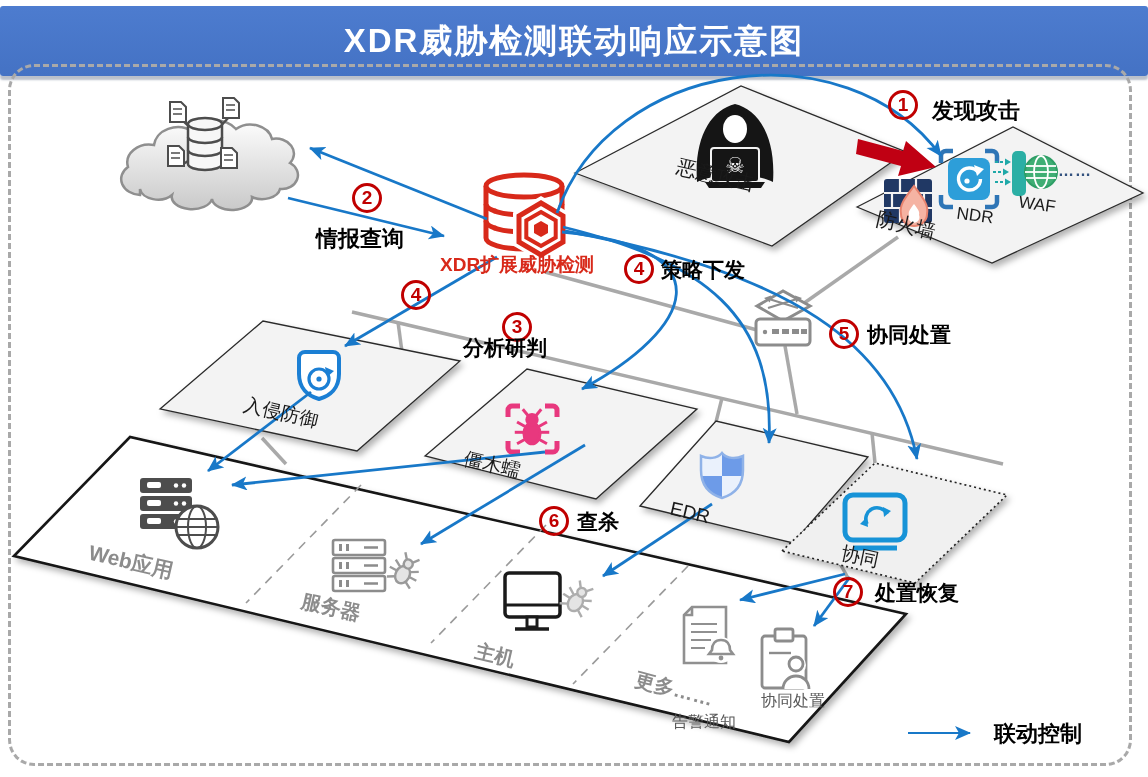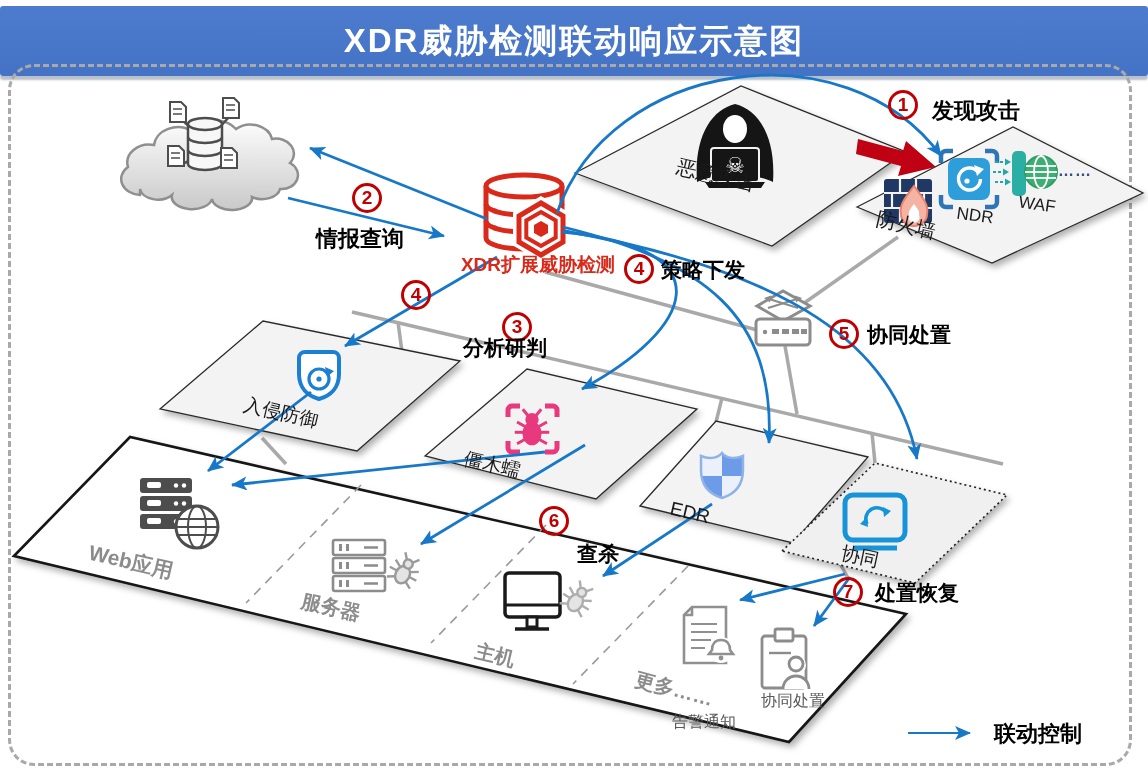--- a/index.html
+++ b/index.html
@@ -10,21 +10,21 @@
           box-shadow:0 4px 2px rgba(130,140,160,.55);
           display:flex;align-items:center;justify-content:center;}
   #banner .t{color:#fff;font-size:33px;font-weight:bold;letter-spacing:2px;}
   #border-frame{position:absolute;left:8px;top:64px;width:1124px;height:702px;
           border:3px dashed #A9A9A9;border-radius:26px;box-sizing:border-box;}
   svg.layer{position:absolute;left:0;top:0;}
   .step-label{position:absolute;font-weight:bold;font-size:21px;color:#000;white-space:nowrap;}
   .node-label{position:absolute;font-size:19px;color:#1A1A1A;text-align:center;white-space:nowrap;}
   .gray-label{position:absolute;font-weight:bold;font-size:20px;color:#8C8C8C;white-space:nowrap;}
   .small-label{position:absolute;font-size:16px;color:#595959;white-space:nowrap;}
-  .red-label{position:absolute;font-weight:bold;font-size:19px;color:#D8291A;text-align:right;white-space:nowrap;}
+  .red-label{position:absolute;font-weight:bold;font-size:19px;color:#D8291A;text-align:left;white-space:nowrap;}
   .num-circle{position:absolute;width:30px;height:30px;border:3px solid #C00000;border-radius:50%;
               color:#C00000;font-weight:bold;font-size:19px;line-height:24px;text-align:center;
               box-sizing:border-box;background:transparent;}
   .ellipsis-label{position:absolute;font-weight:bold;font-size:16px;color:#33527F;letter-spacing:1px;white-space:nowrap;}
 </style>
 </head>
 <body>
 
 <div id="stage">
 
@@ -334,21 +334,21 @@
   <div class="num-circle" style="left:624px;top:254px;">4</div>
   <div class="num-circle" style="left:829px;top:319px;">5</div>
   <div class="num-circle" style="left:539px;top:506px;">6</div>
   <div class="num-circle" style="left:833px;top:577px;">7</div>
 
   <div class="step-label" style="left:932px;top:96px;font-size:22px;">发现攻击</div>
   <div class="step-label" style="left:316px;top:224px;font-size:22px;">情报查询</div>
   <div class="step-label" style="left:463px;top:334px;">分析研判</div>
   <div class="step-label" style="left:661px;top:256px;">策略下发</div>
   <div class="step-label" style="left:867px;top:321px;">协同处置</div>
-  <div class="step-label" style="left:577px;top:508px;margin-top:32px;">查杀</div>
+  <div class="step-label" style="left:577px;top:508px;">查杀</div>
   <div class="step-label" style="left:875px;top:579px;">处置恢复</div>
 
   <div class="red-label" style="left:440px;top:252px;width:175px;">XDR扩展威胁检测</div>
   <div class="node-label" style="left:653px;top:162px;width:126px;font-size:20px;transform:rotate(13deg);">恶意攻击</div>
   <div class="node-label" style="left:869px;top:212px;width:74px;font-size:20px;transform:rotate(13deg);">防火墙</div>
   <div class="node-label" style="left:950px;top:206px;width:50px;font-size:17px;transform:rotate(8deg);">NDR</div>
   <div class="node-label" style="left:1012px;top:195px;width:50px;font-size:17px;transform:rotate(8deg);">WAF</div>
   <div class="ellipsis-label" style="left:1058px;top:162px;">……</div>
   <div class="node-label" style="left:238px;top:400px;width:86px;transform:rotate(13deg);">入侵防御</div>
   <div class="node-label" style="left:453px;top:452px;width:78px;transform:rotate(13deg);">僵木蠕</div>

